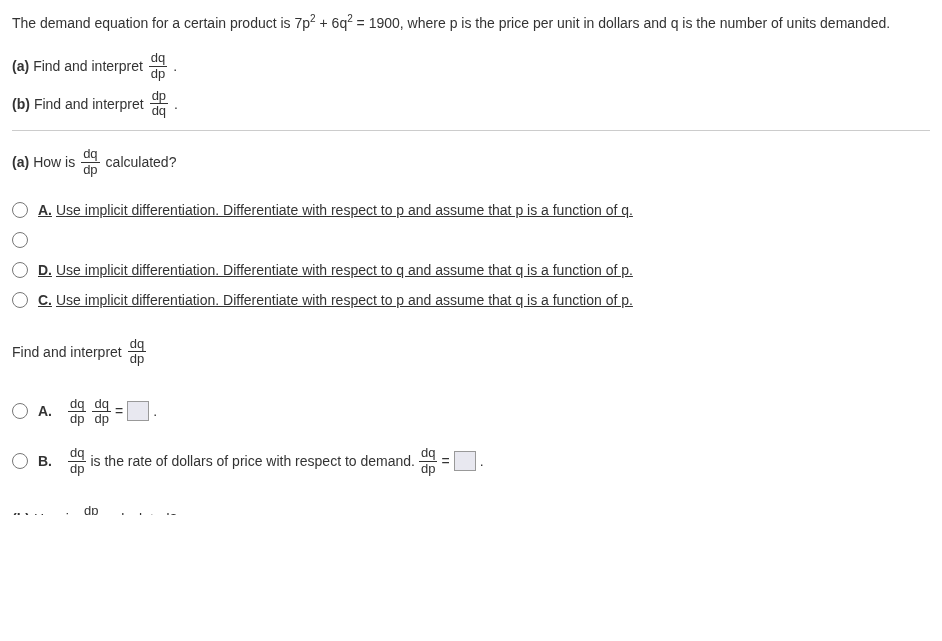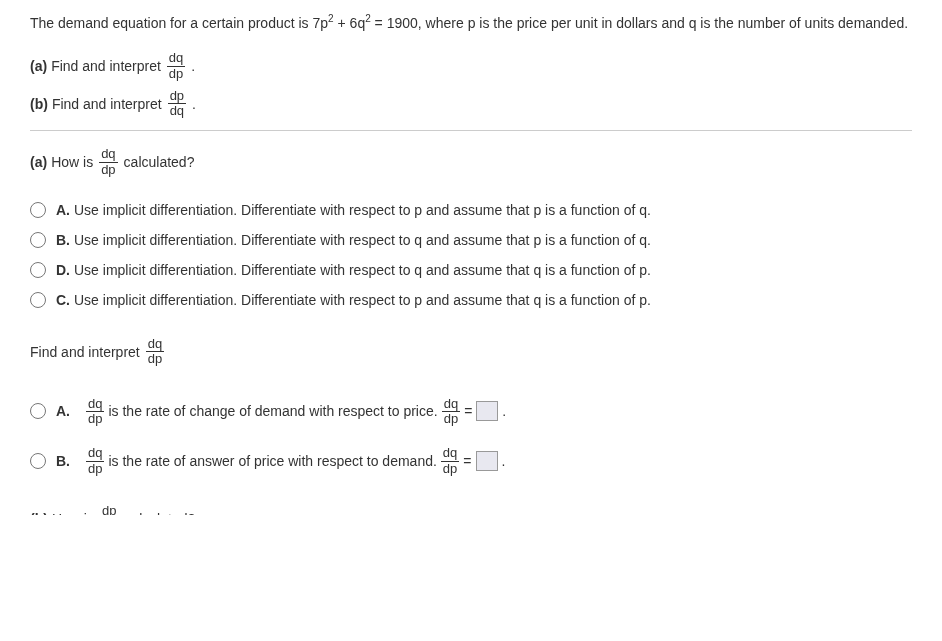--- a/index.html
+++ b/index.html
@@ -11,21 +11,21 @@
       font-family: Arial, sans-serif;
       font-size: 14px;
       color: #333;
       background: #fff;
       width: 942px;
       height: 641px;
       overflow: hidden;
       position: relative;
     }
     .content-wrapper {
-      padding: 12px 30px;
+      padding: 12px 12px;
       height: 515px;
       overflow-y: scroll;
     }
     .intro-text {
       margin-bottom: 18px;
       line-height: 1.4;
     }
     .part-line {
       margin-bottom: 8px;
       display: flex;
@@ -57,20 +57,21 @@
       margin: 12px 0;
     }
     .question-line {
       margin: 16px 0 18px 0;
       display: flex;
       align-items: center;
       gap: 4px;
     }
     .choices {
       margin-top: 14px;
+      text-decoration: underline;
     }
     .choice-row {
       display: flex;
       align-items: center;
       padding: 7px 0;
       gap: 10px;
     }
     .radio-input {
       width: 16px;
       height: 16px;
@@ -171,21 +172,20 @@
     <span>calculated?</span>
   </div>
 
   <div class="choices">
     <div class="choice-row">
       <input type="radio" name="qa" class="radio-input" style="">
       <span><span class="choice-letter">A.</span><span>Use implicit differentiation. Differentiate with respect to p and assume that p is a function of q.</span></span>
     </div>
     <div class="choice-row">
       <input type="radio" name="qa" class="radio-input" style="">
-      <span><span class="choice-letter">B.</span><span>Use implicit differentiation. Differentiate with respect to q and assume that p is a function of q.</span></span>
     </div>
     <div class="choice-row">
       <input type="radio" name="qa" class="radio-input" style="">
       <span><span class="choice-letter">D.</span><span>Use implicit differentiation. Differentiate with respect to q and assume that q is a function of p.</span></span>
     </div>
     <div class="choice-row">
       <input type="radio" name="qa" class="radio-input" style="">
       <span><span class="choice-letter">C.</span><span>Use implicit differentiation. Differentiate with respect to p and assume that q is a function of p.</span></span>
     </div>
   </div>
@@ -200,40 +200,39 @@
 
   <div class="interpret-choices">
     <div class="interpret-choice">
       <input type="radio" name="qi" class="radio-input" style="">
       <span class="choice-letter">A.</span>
       <span class="inline-math">
         <span class="fraction">
           <span class="num">dq</span>
           <span class="den">dp</span>
         </span>
-        <span>is the rate of change of demand with respect to price.</span>
         <span class="fraction">
           <span class="num">dq</span>
           <span class="den">dp</span>
         </span>
         <span>=</span>
         <span class="answer-box"></span>
         <span>.</span>
       </span>
     </div>
 
     <div class="interpret-choice">
       <input type="radio" name="qi" class="radio-input" style="">
       <span class="choice-letter">B.</span>
       <span class="inline-math">
         <span class="fraction">
           <span class="num">dq</span>
           <span class="den">dp</span>
         </span>
-        <span>is the rate of answer of price with respect to demand.</span>
+        <span>is the rate of dollars of price with respect to demand.</span>
         <span class="fraction">
           <span class="num">dq</span>
           <span class="den">dp</span>
         </span>
         <span>=</span>
         <span class="answer-box"></span>
         <span>.</span>
       </span>
     </div>
   </div>

